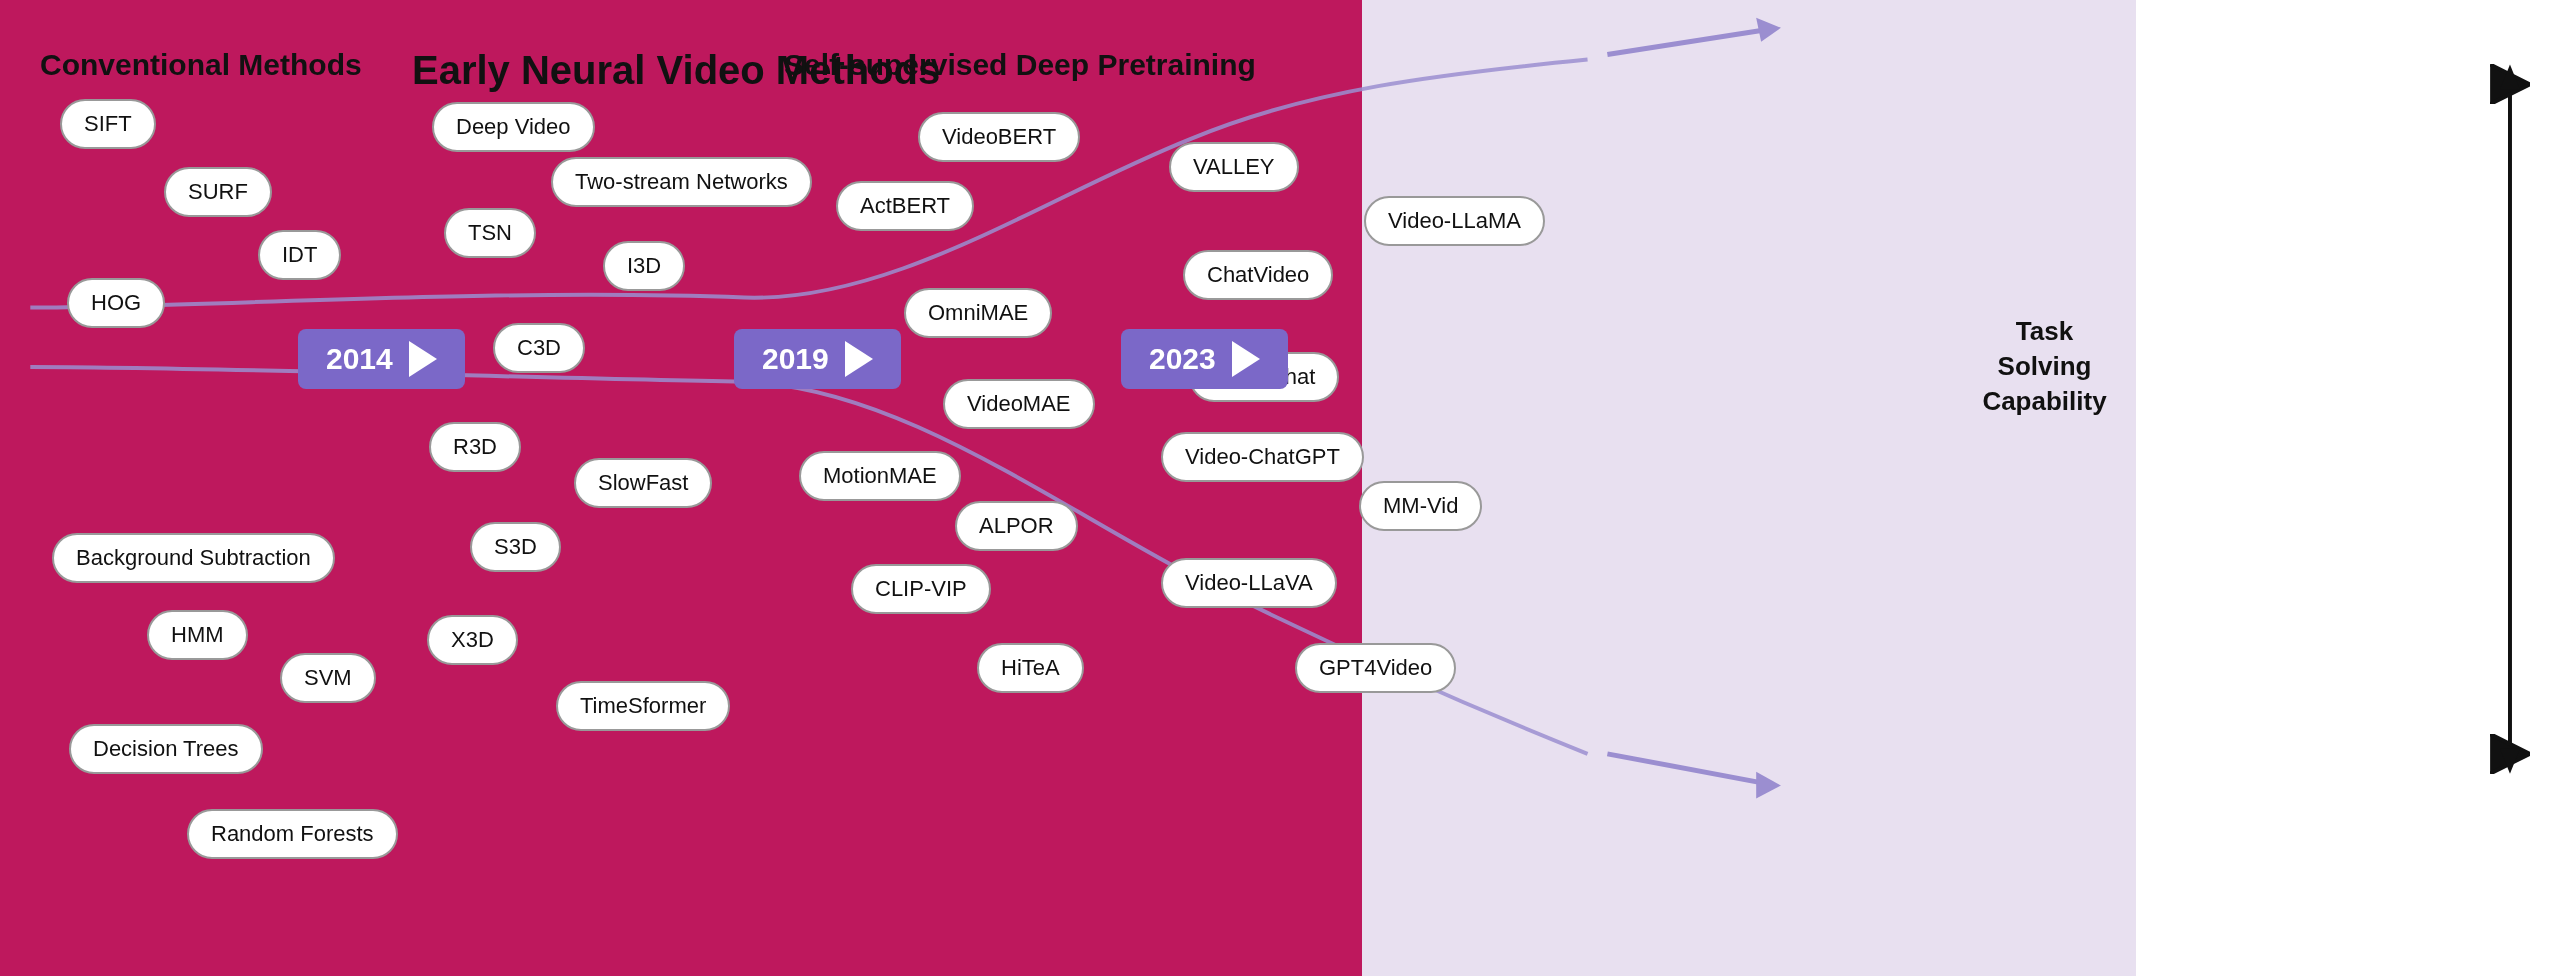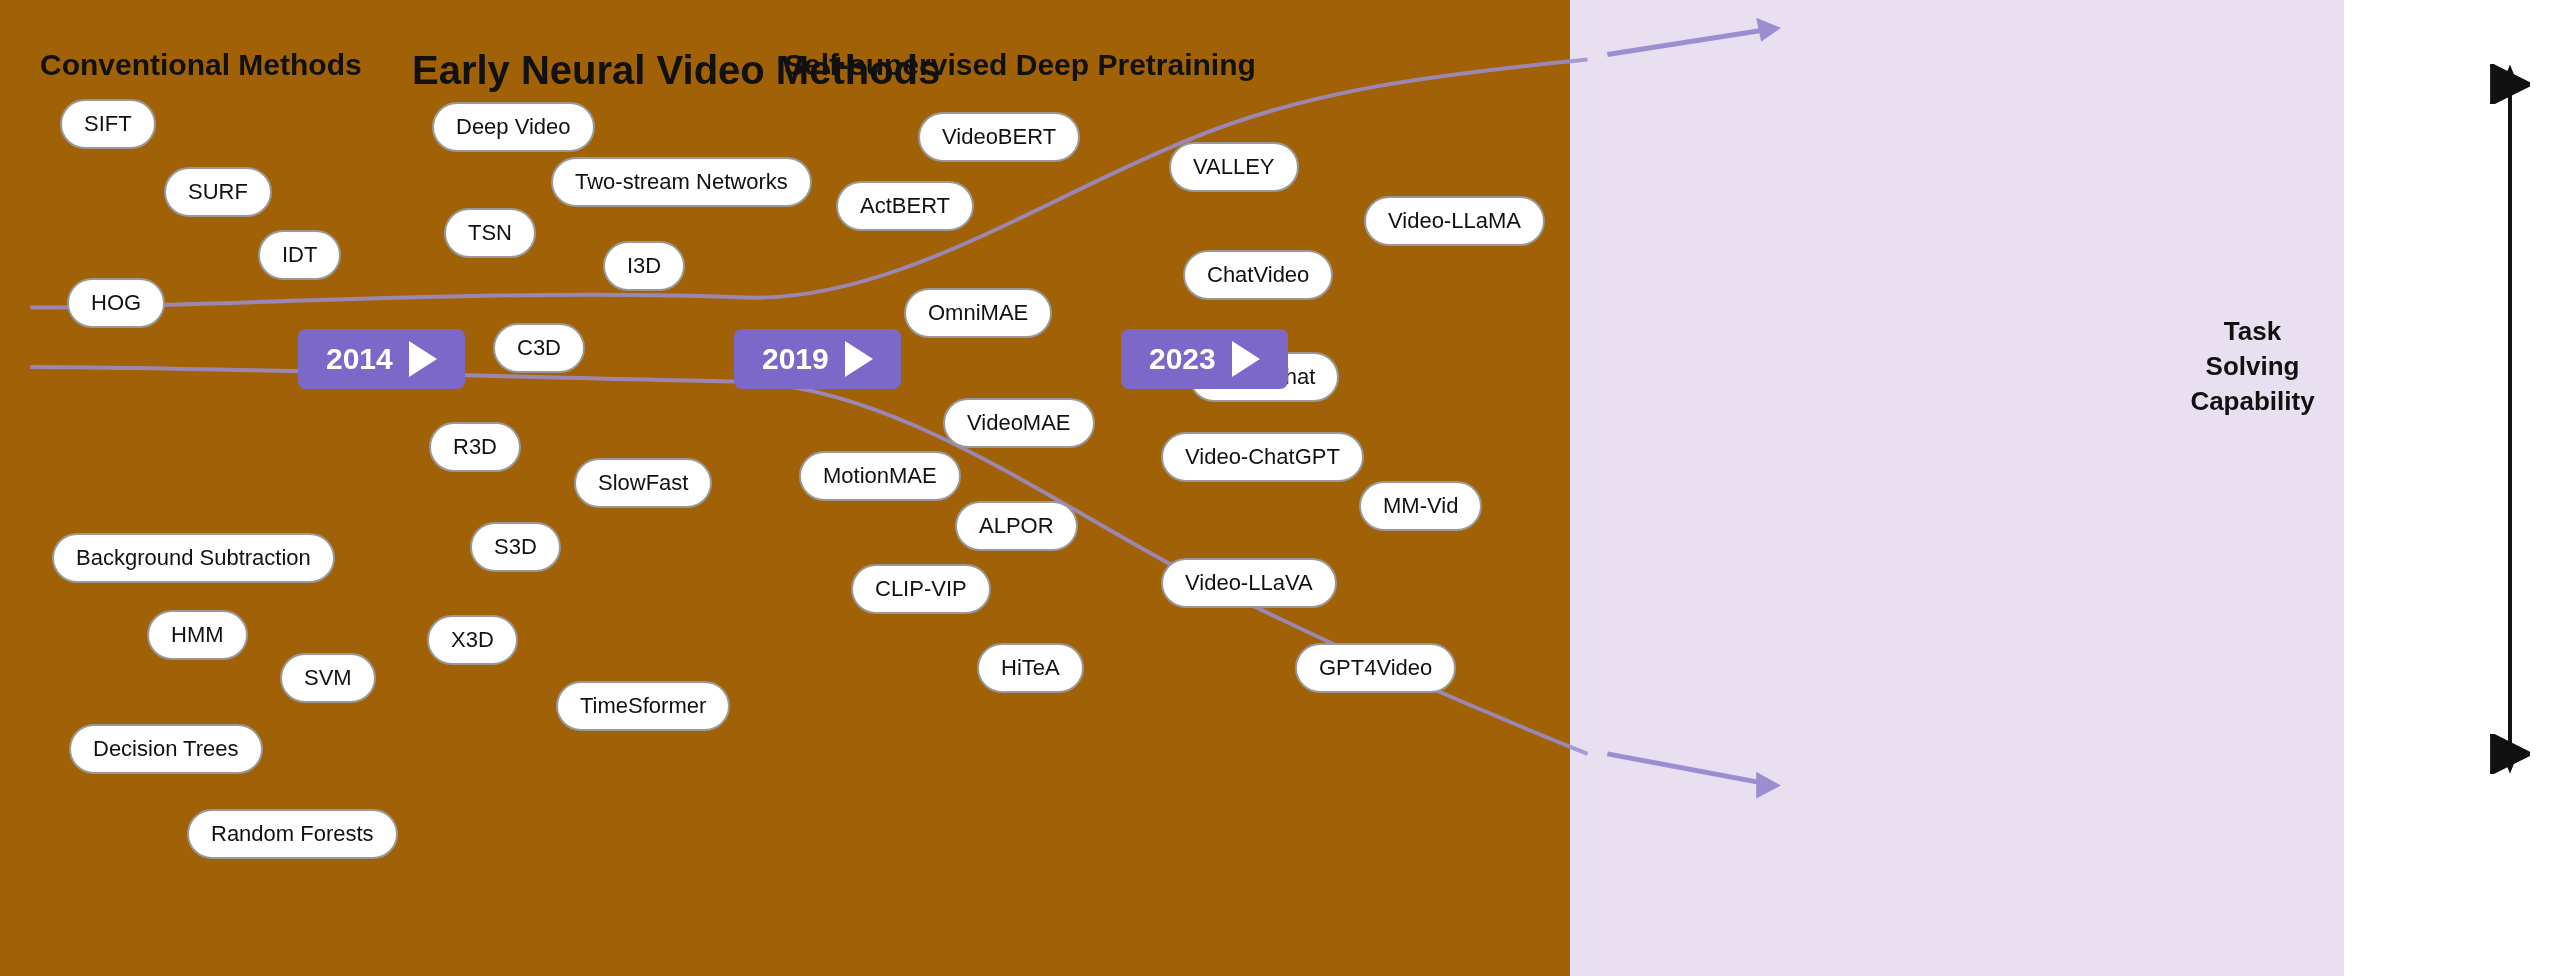--- a/index.html
+++ b/index.html
@@ -5,24 +5,24 @@
     * { margin: 0; padding: 0; box-sizing: border-box; }
     body {
       background: #fff;
       font-family: 'Helvetica Neue', Arial, sans-serif;
       width: 2576px;
       height: 976px;
       overflow: hidden;
       position: relative;
     }
     .diagram-container {
-      width: 2344px;
+      width: 2136px;
       height: 976px;
       position: relative;
-      background: #a16207;
+      background: #be185d;
     }
     
     .llm-panel {
       position: absolute;
       right: 0;
       top: 0;
       width: 774px;
       height: 976px;
       background: #e8e0f0;
       border-radius: 0;
@@ -149,21 +149,21 @@
   <div class="node" style="left:493px;top:323px;">C3D</div>
   <div class="node" style="left:429px;top:422px;">R3D</div>
   <div class="node" style="left:574px;top:458px;">SlowFast</div>
   <div class="node" style="left:470px;top:522px;">S3D</div>
   <div class="node" style="left:427px;top:615px;">X3D</div>
   <div class="node" style="left:556px;top:681px;">TimeSformer</div>
 
   <div class="node" style="left:918px;top:112px;">VideoBERT</div>
   <div class="node" style="left:836px;top:181px;">ActBERT</div>
   <div class="node" style="left:904px;top:288px;">OmniMAE</div>
-  <div class="node" style="left:943px;top:398px;">VideoMAE</div>
+  <div class="node" style="left:943px;top:379px;">VideoMAE</div>
   <div class="node" style="left:799px;top:451px;">MotionMAE</div>
   <div class="node" style="left:955px;top:501px;">ALPOR</div>
   <div class="node" style="left:851px;top:564px;">CLIP-VIP</div>
   <div class="node" style="left:977px;top:643px;">HiTeA</div>
 
   <div class="node" style="left:1169px;top:142px;">VALLEY</div>
   <div class="node" style="left:1364px;top:196px;">Video-LLaMA</div>
   <div class="node" style="left:1183px;top:250px;">ChatVideo</div>
   <div class="node" style="left:1189px;top:352px;">VideoChat</div>
   <div class="node" style="left:1161px;top:432px;">Video-ChatGPT</div>

